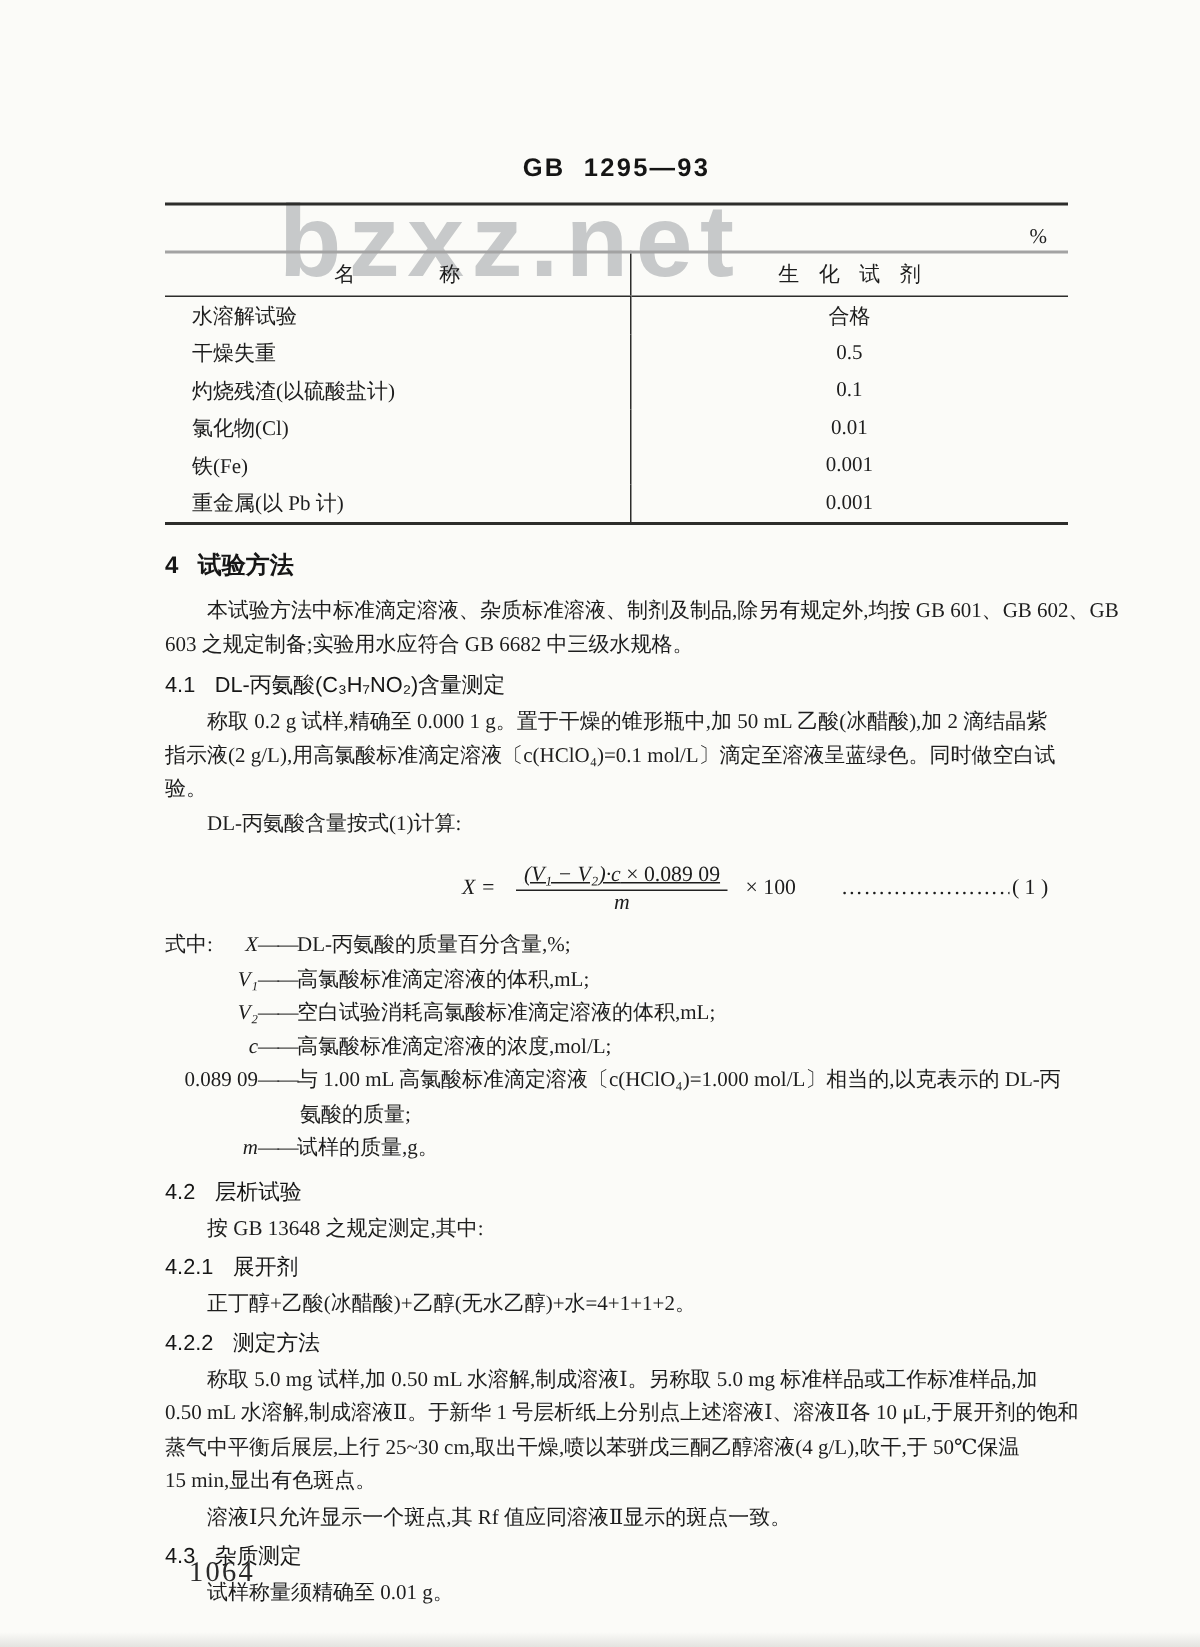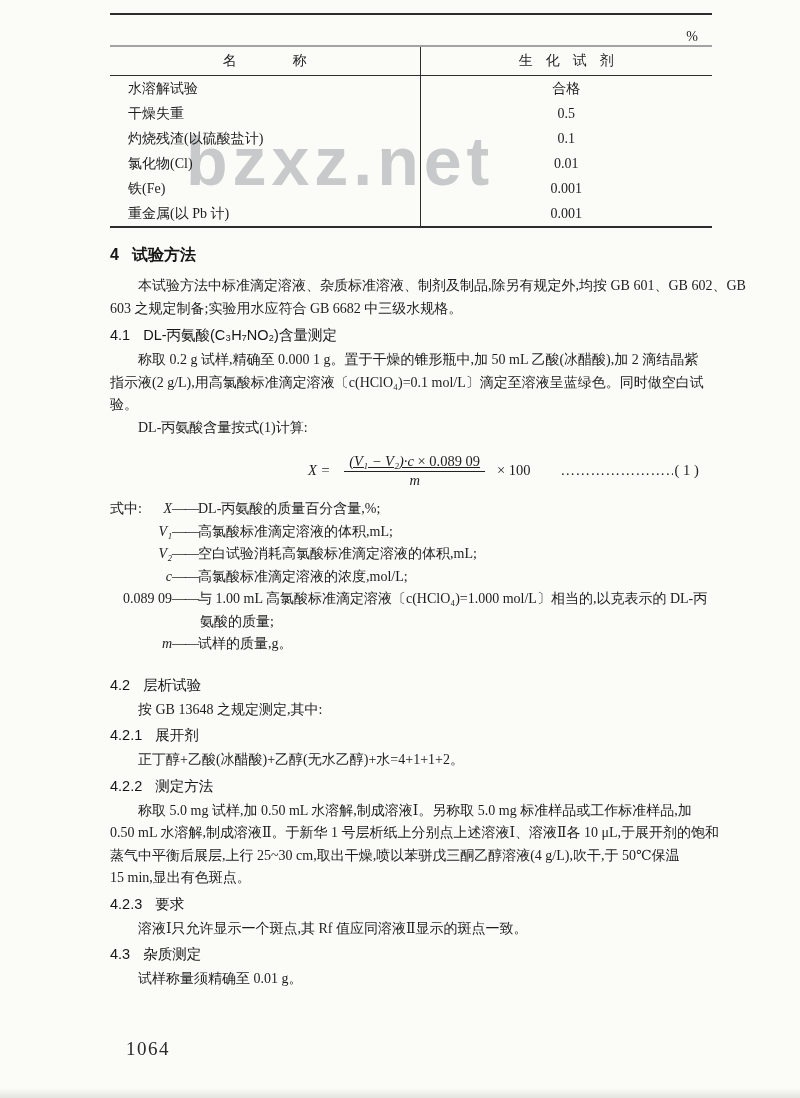--- a/index.html
+++ b/index.html
@@ -80,20 +80,21 @@
   .page-number{position:absolute;left:126px;top:1038px;z-index:1;
     font-size:19px;letter-spacing:1.5px;color:#2a2a2a;}
 </style>
 </head>
 <body>
 
 <div class="watermark">bzxz.net</div>
 
 <div class="content">
 
+  <div class="doc-title">GB 1295—93</div>
 
   <div class="rule-top"></div>
   <div class="unit-row">
     <span>%</span>
   </div>
 
   <table class="spec">
     <colgroup>
         <col class="c1">
         <col>
@@ -179,33 +180,32 @@
     <span class="wdash">——</span>
     <span class="wdesc">与 1.00 mL 高氯酸标准滴定溶液〔c(HClO₄)=1.000 mol/L〕相当的,以克表示的 DL-丙</span>
   </div>
   <div class="bl wcont">氨酸的质量;</div>
   <div class="wline">
     <span class="wsym it">m</span>
     <span class="wdash">——</span>
     <span class="wdesc">试样的质量,g。</span>
   </div>
 
-  <div class="h-sub" style="margin-top:18px;"><span class="h-num">4.2</span><span>层析试验</span></div>
+  <div class="h-sub" style="margin-top:6px;"><span class="h-num">4.2</span><span>层析试验</span></div>
   <div class="bl ind tight">按 GB 13648 之规定测定,其中:</div>
 
   <div class="h-sub"><span class="h-num">4.2.1</span><span>展开剂</span></div>
   <div class="bl ind tight">正丁醇+乙酸(冰醋酸)+乙醇(无水乙醇)+水=4+1+1+2。</div>
 
   <div class="h-sub"><span class="h-num">4.2.2</span><span>测定方法</span></div>
   <div class="bl ind tight">称取 5.0 mg 试样,加 0.50 mL 水溶解,制成溶液Ⅰ。另称取 5.0 mg 标准样品或工作标准样品,加</div>
   <div class="bl">0.50 mL 水溶解,制成溶液Ⅱ。于新华 1 号层析纸上分别点上述溶液Ⅰ、溶液Ⅱ各 10 μL,于展开剂的饱和</div>
   <div class="bl">蒸气中平衡后展层,上行 25~30 cm,取出干燥,喷以苯骈戊三酮乙醇溶液(4 g/L),吹干,于 50℃保温</div>
   <div class="bl">15 min,显出有色斑点。</div>
 
-  <div class="h-sub"><span class="h-num">4.2.3</span><span>要求</span></div>
   <div class="bl ind tight">溶液Ⅰ只允许显示一个斑点,其 Rf 值应同溶液Ⅱ显示的斑点一致。</div>
 
   <div class="h-sub"><span class="h-num">4.3</span><span>杂质测定</span></div>
   <div class="bl ind tight">试样称量须精确至 0.01 g。</div>
 
 </div>
 
 <div class="page-number">1064</div>
 <div class="scan-edge"></div>
 

